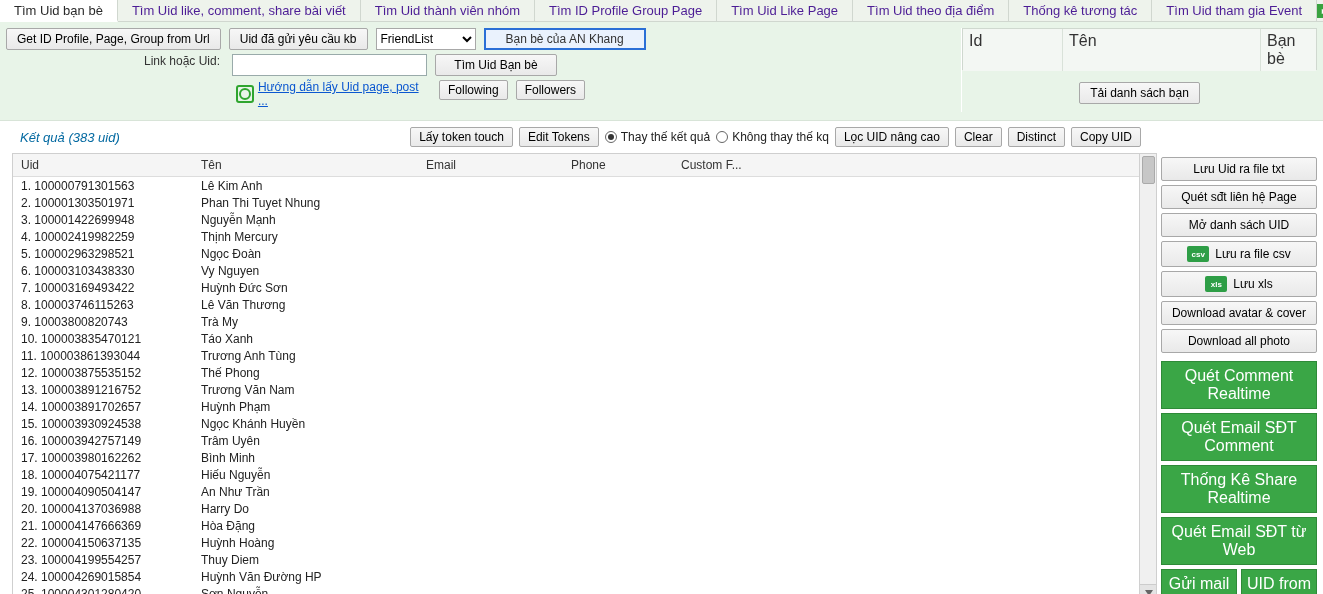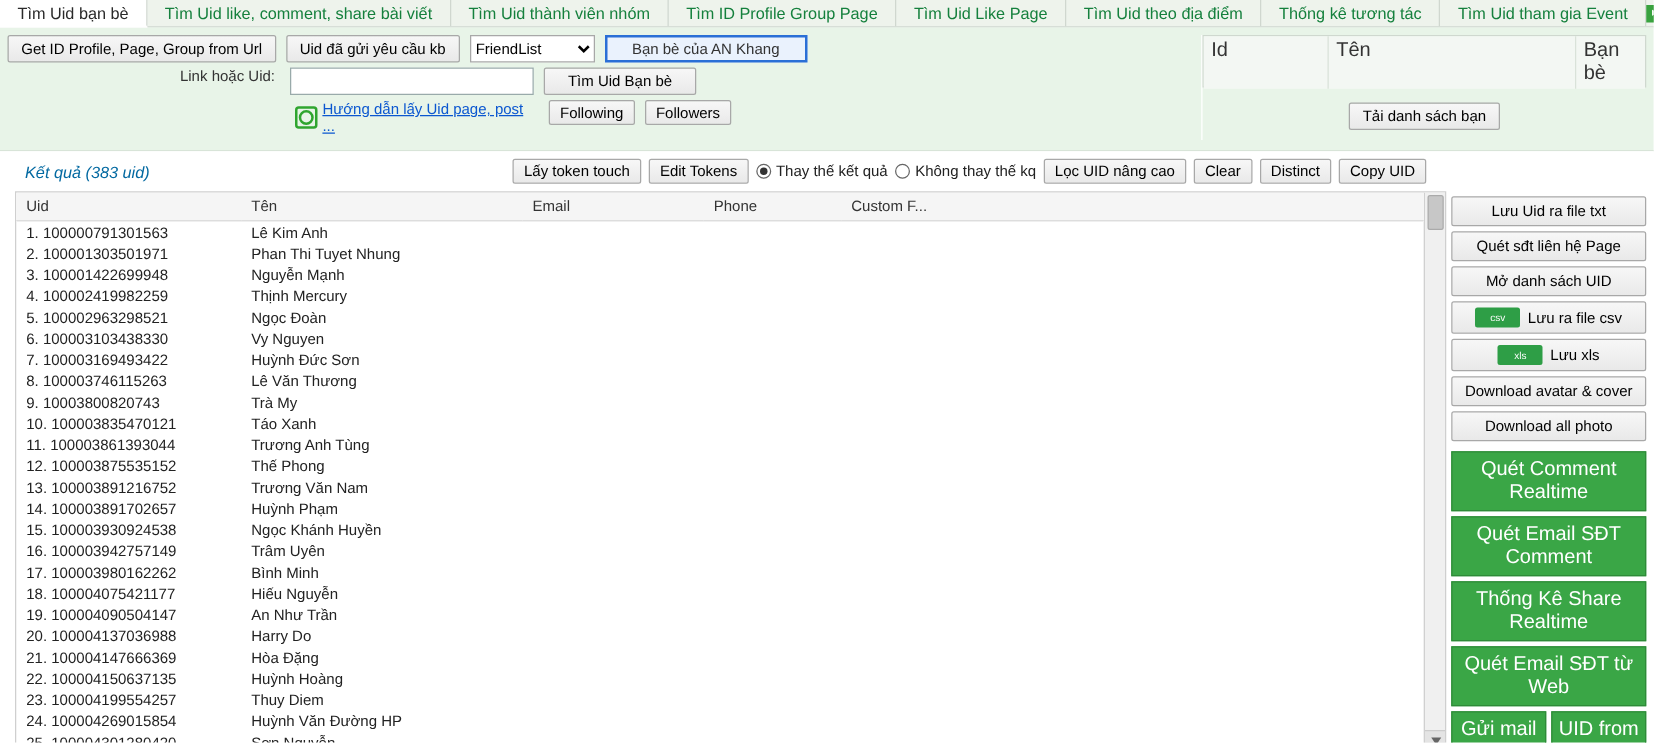--- a/index.html
+++ b/index.html
@@ -8,21 +8,21 @@
     font-family: Tahoma, Arial, sans-serif; font-size: 12px;
     background: #fff; color: #222; overflow: hidden;
   }
   
   .tabs {
     display: flex; align-items: stretch; height: 22px;
     background: #eef3ec; border-bottom: 1px solid #d0d7cf;
     white-space: nowrap;
   }
   .tab {
-    padding: 3px 14px 0 14px; font-size: 13px; color: #15803d;
+    padding: 3px 14px 0 14px; font-size: 13px; color: #4c1d95;
     border-right: 1px solid #d0d7cf; cursor: default;
     display: flex; align-items: flex-start;
   }
   .tab.active { background: #fff; color: #2a2a2a; border-bottom: 2px solid #fff; margin-bottom:-1px; }
   .tabs .end-ctrl {
     margin-left: auto; display:flex; align-items:center; gap:2px; padding-right:2px;
   }
   .end-ctrl .sq { width:14px; height:14px; background:#39a23f; display:flex;align-items:center;justify-content:center;color:#fff;font-size:10px;line-height:1;}
 
   
@@ -101,21 +101,21 @@
   .vscroll {
     width:17px; background:#f0f0f0; border-left:1px solid #d0d0d0; position:relative;
   }
   .vscroll .thumb { position:absolute; left:2px; top:2px; width:13px; height:28px; background:#c7c7c7; border:1px solid #aaa; border-radius:2px; }
   .vscroll .arrB { position:absolute; left:0; bottom:0; width:17px; height:17px; background:#e4e4e4; border-top:1px solid #ccc; display:flex;align-items:center;justify-content:center; }
   .vscroll .arrB:before{content:"";width:0;height:0;border-left:4px solid transparent;border-right:4px solid transparent;border-top:6px solid #666;}
 
   .side { width:162px; padding:4px 6px 0 0; display:flex; flex-direction:column; gap:4px; align-items:stretch; }
   .side .btn { width:100%; text-align:center; padding:4px 0; }
   .side .btn.icon { display:flex; align-items:center; justify-content:center; gap:6px; }
-  .csv-ic, .xls-ic { width:36px;height:16px;display:inline-flex;align-items:center;justify-content:center;font-size:8px;font-weight:normal;color:#fff;border-radius:2px;}
+  .csv-ic, .xls-ic { width:22px;height:16px;display:inline-flex;align-items:center;justify-content:center;font-size:8px;font-weight:bold;color:#fff;border-radius:2px;}
   .csv-ic{ background:#2e9e46; }
   .xls-ic{ background:#2e9e46;}
   .side .spacer { flex:1; }
   .green-btn {
     background:#3aa646; color:#fff; border:1px solid #2e8a38;
     padding:5px 0; font-size:16px; text-align:center; cursor:default;
   }
   .side .two { display:flex; gap:4px; }
   .side .two .green-btn { flex:1; }
 </style>

